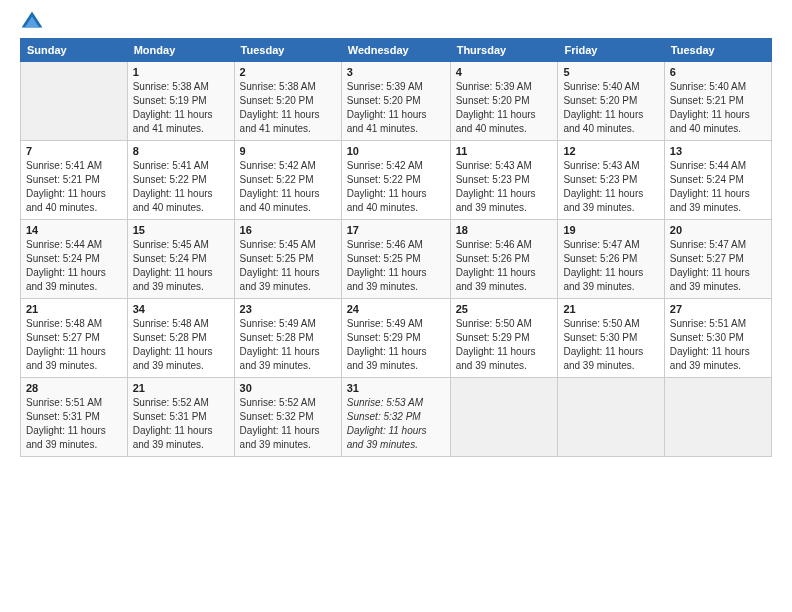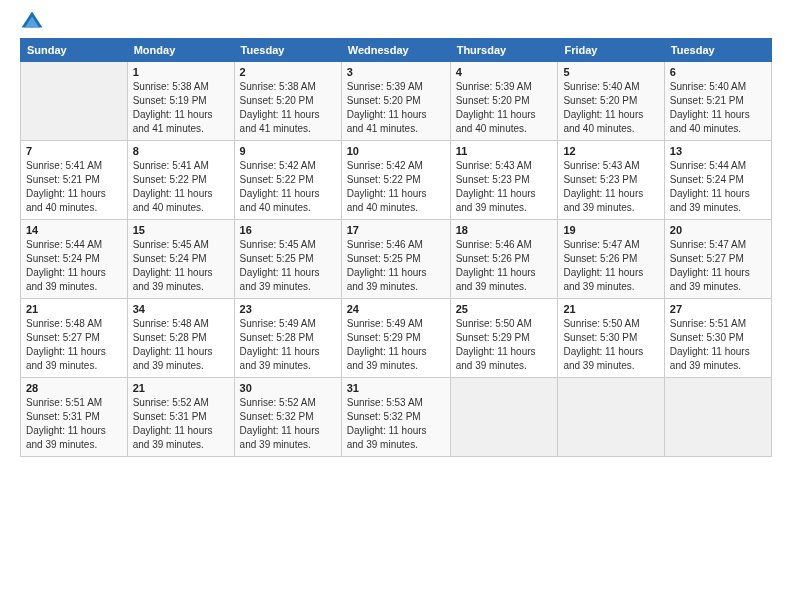--- a/index.html
+++ b/index.html
@@ -319,21 +319,21 @@
 Daylight: 11 hours and 39 minutes.</div>
           </td>
           <td>
             <span class="day-number">30</span>
             <div class="day-info" style="white-space: pre-line;">Sunrise: 5:52 AM
 Sunset: 5:32 PM
 Daylight: 11 hours and 39 minutes.</div>
           </td>
           <td>
             <span class="day-number">31</span>
-            <div class="day-info" style="white-space: pre-line;">Sunrise: 5:53 AM
+            <div class="day-info" style="white-space: pre-line; font-style: italic;">Sunrise: 5:53 AM
 Sunset: 5:32 PM
 Daylight: 11 hours and 39 minutes.</div>
           </td>
           <td class="empty-cell"></td>
           <td class="empty-cell"></td>
           <td class="empty-cell"></td>
         </tr>
       </tbody>
   </table>
 </div>

